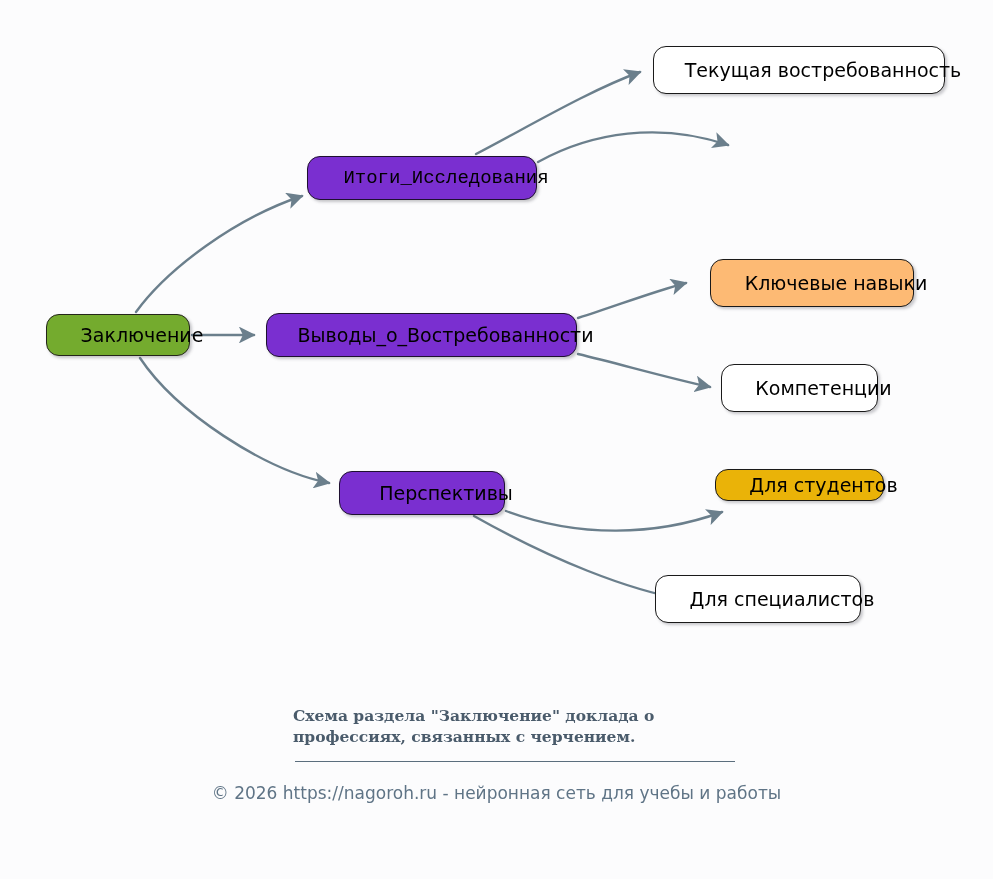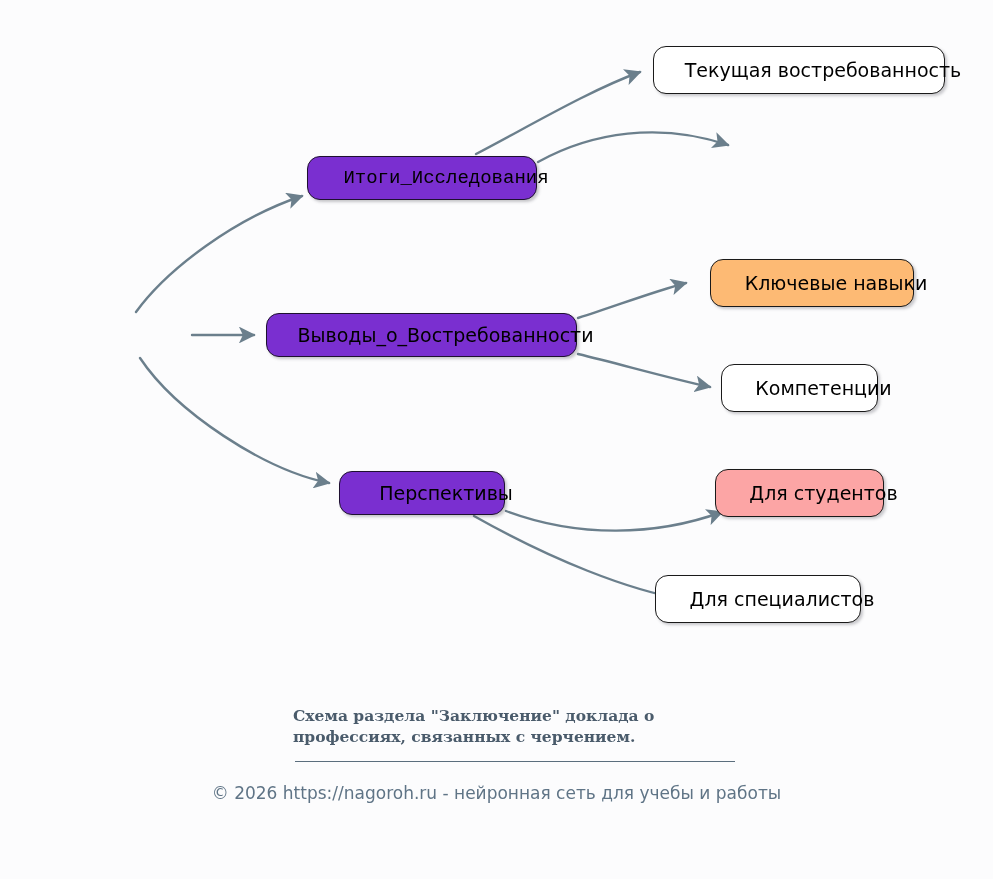--- a/index.html
+++ b/index.html
@@ -105,20 +105,23 @@
         <path d="M 140,358 C 176,412 264,470 329,483" marker-end="url(#arrow)" stroke="#6b7f8c"></path>
         <path d="M 476,154 C 526,128 590,90 640,72" marker-end="url(#arrow)" stroke="#6b7f8c"></path>
         <path d="M 538,162 C 592,132 660,122 728,145" marker-end="url(#arrow)" stroke="#6b7f8c"></path>
         <path d="M 578,318 C 616,306 652,292 686,283" marker-end="url(#arrow)" stroke="#6b7f8c"></path>
         <path d="M 578,354 C 620,364 668,378 710,387" marker-end="url(#arrow)" stroke="#6b7f8c"></path>
         <path d="M 506,511 C 578,538 656,536 722,512" marker-end="url(#arrow)" stroke="#6b7f8c"></path>
         <path d="M 474,516 C 552,560 628,590 686,600" marker-end="url(#arrow)" stroke="#6b7f8c"></path>
       </g>
   </svg>
 
+  <div class="node node-root" style="left: 46px; top: 314px; width: 144px; height: 42px; background: rgb(116, 171, 46);">
+    <span>Заключение</span>
+  </div>
 
   <div class="node node-branch" style="left: 307px; top: 156px; width: 230px; height: 44px; background: rgb(122, 47, 208); font-family: Liberation Mono, monospace;">
     <span>Итоги_Исследования</span>
   </div>
   <div class="node node-leaf" style="left: 653px; top: 46px; width: 292px; height: 48px; background: rgb(255, 255, 255);">
     <span>Текущая востребованность</span>
   </div>
 
   <div class="node node-branch" style="left: 266px; top: 313px; width: 311px; height: 44px; background: rgb(122, 47, 208);">
     <span>Выводы_о_Востребованности</span>
@@ -126,21 +129,21 @@
   <div class="node node-leaf" style="left: 698px; top: 259px; width: 204px; height: 48px; background: #fdba74; margin-left: 12px;">
     <span>Ключевые навыки</span>
   </div>
   <div class="node node-leaf" style="left: 721px; top: 364px; width: 157px; height: 48px; background: rgb(255, 255, 255);">
     <span>Компетенции</span>
   </div>
 
   <div class="node node-branch" style="left: 339px; top: 471px; width: 166px; height: 44px; background: rgb(122, 47, 208);">
     <span>Перспективы</span>
   </div>
-  <div class="node node-leaf" style="left: 715px; top: 469px; width: 169px; height: 48px; background: #fca5a5;">
+  <div class="node node-leaf" style="left: 715px; top: 469px; width: 169px; height: 32px; background: #eab308;">
     <span>Для студентов</span>
   </div>
   <div class="node node-leaf" style="left: 655px; top: 575px; width: 206px; height: 48px; background: rgb(255, 255, 255);">
     <span>Для специалистов</span>
   </div>
 
   <div id="caption" style="color: rgb(74, 91, 107);">Схема раздела "Заключение" доклада о профессиях, связанных с черчением.</div>
   <div id="caption-divider"></div>
   <div id="footer" style="color: rgb(95, 116, 134);">© 2026 https://nagoroh.ru - нейронная сеть для учебы и работы</div>
 

